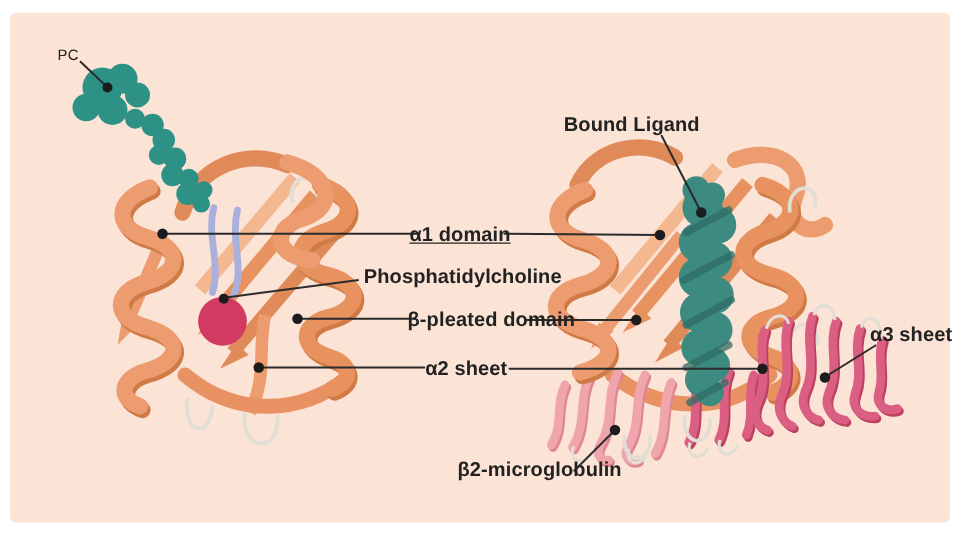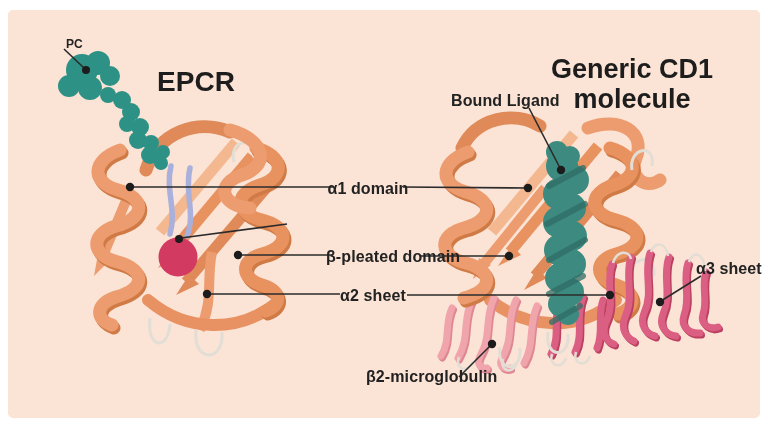--- a/index.html
+++ b/index.html
@@ -21,23 +21,23 @@
     position:absolute;
     font-size:16px;font-weight:600;color:#222222;
     white-space:nowrap;letter-spacing:.1px;
   }
   .lbl.center{text-align:center;white-space:nowrap;}
   .title{
     position:absolute;color:#1d1d1d;text-align:center;
   }
   .title-epcr{left:136px;top:66px;width:120px;font-size:28px;font-weight:700;}
   .title-cd1{left:542px;top:54px;width:180px;font-size:27px;font-weight:600;line-height:1.12;}
-  .pc-lbl{left:46px;top:37px;font-size:12px;font-weight:700;margin-left:20px;}
+  .pc-lbl{left:46px;top:37px;font-size:12px;font-weight:400;}
   .bound-ligand-lbl{left:451px;top:92px;}
-  .a1-lbl{left:318px;top:180px;width:100px;}
+  .a1-lbl{left:318px;top:180px;width:100px;text-decoration:underline;}
   .phc-lbl{left:291px;top:213px;}
   .bs-lbl{left:326px;top:248px;width:100px;}
   .a2-lbl{left:323px;top:287px;width:100px;}
   .a3-lbl{left:696px;top:260px;}
   .b2m-lbl{left:366px;top:368px;}
 </style>
 </head>
 <body>
 
 <div class="canvas">
@@ -226,23 +226,22 @@
       <circle cx="179" cy="239" r="4"></circle>
       <circle cx="238" cy="255" r="4.2"></circle>
       <circle cx="509" cy="256" r="4.2"></circle>
       <circle cx="207" cy="294" r="4.2"></circle>
       <circle cx="610" cy="295" r="4.2"></circle>
       <circle cx="660" cy="302" r="4.2"></circle>
       <circle cx="492" cy="344" r="4.2"></circle>
     </g>
   </svg>
 
-  <div class="title title-epcr">EPCR</div>
-  <div class="title title-cd1">Generic CD1 molecule</div>
 
   <div class="lbl pc-lbl">PC</div>
   <div class="lbl bound-ligand-lbl">Bound Ligand</div>
   <div class="lbl center a1-lbl">α1 domain</div>
+  <div class="lbl phc-lbl">Phosphatidylcholine</div>
   <div class="lbl center bs-lbl">β-pleated domain</div>
   <div class="lbl center a2-lbl">α2 sheet</div>
   <div class="lbl a3-lbl">α3 sheet</div>
   <div class="lbl b2m-lbl">β2-microglobulin</div>
 </div>
 
 </body></html>

